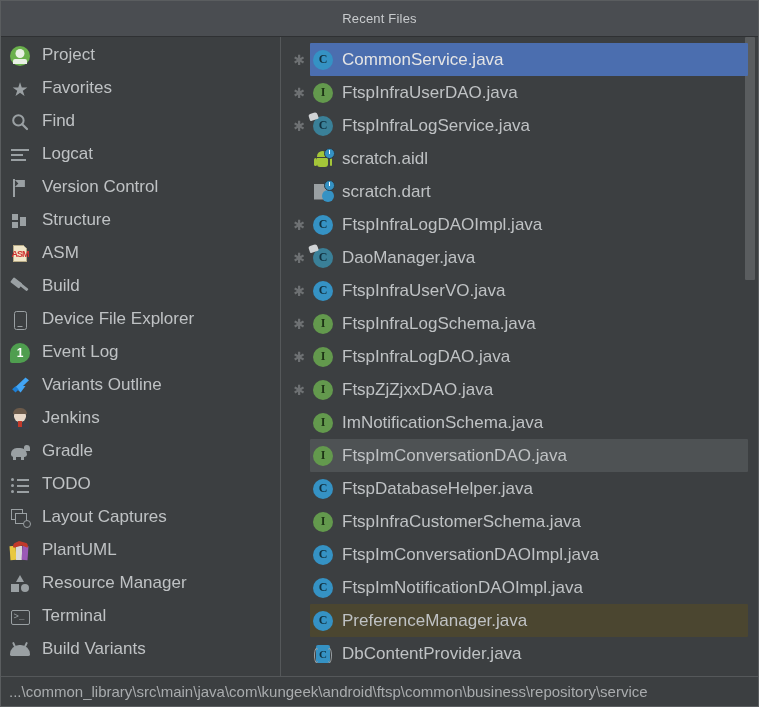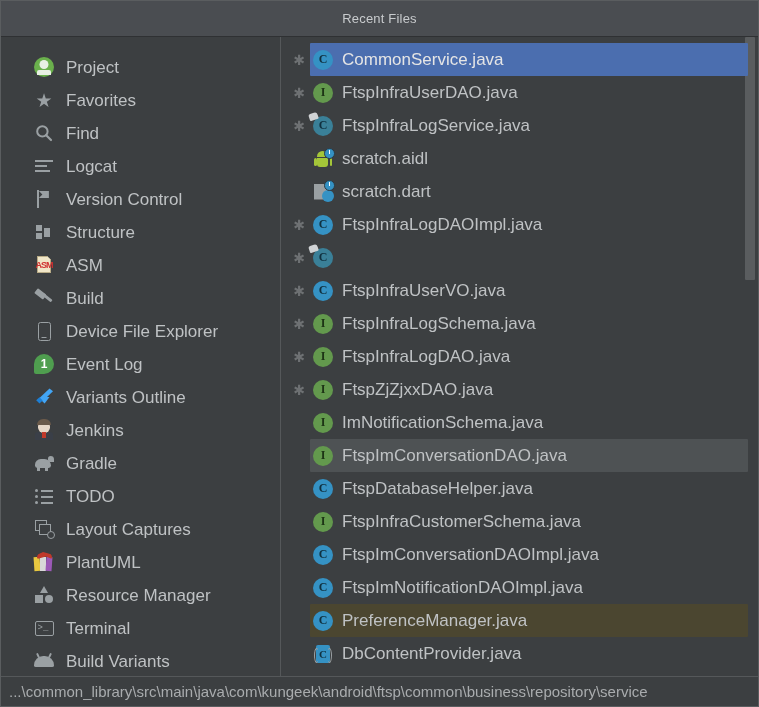--- a/index.html
+++ b/index.html
@@ -39,22 +39,22 @@
     overflow: hidden;
   }
   .filelist {
     flex: 1 1 auto; position: relative;
     background: #3c3f41;
     padding-top: 6px;
     overflow: hidden;
   }
   
   .srow {
-    height: 33px; display: flex; align-items: flex-end;
-    padding-left: 32px; cursor: default;
+    height: 33px; display: flex; align-items: flex-start;
+    padding-left: 8px; cursor: default;
   }
   .srow .sicon {
     width: 22px; height: 22px; flex: 0 0 22px;
     margin-right: 11px;
     display: flex; align-items: center; justify-content: center;
   }
   .srow .slabel {
     font-size: 17px; color: #bfc2c4; white-space: nowrap;
   }
   
@@ -626,20 +626,21 @@
           <span class="flabel">FtspInfraLogDAOImpl.java</span>
         </div>
         <div class="frow">
           <span class="hl"></span>
           <span class="star">✱</span>
           <span class="ficon">
             <span style="display: flex; align-items: center; justify-content: center; position: relative;">
               <span class="badge cls abst" style="background:#3a8098">C</span>
             </span>
           </span>
+          <span class="flabel">DaoManager.java</span>
         </div>
         <div class="frow">
           <span class="hl"></span>
           <span class="star">✱</span>
           <span class="ficon">
             <span style="display: flex; align-items: center; justify-content: center; position: relative;">
               <span class="badge cls">C</span>
             </span>
           </span>
           <span class="flabel">FtspInfraUserVO.java</span>

